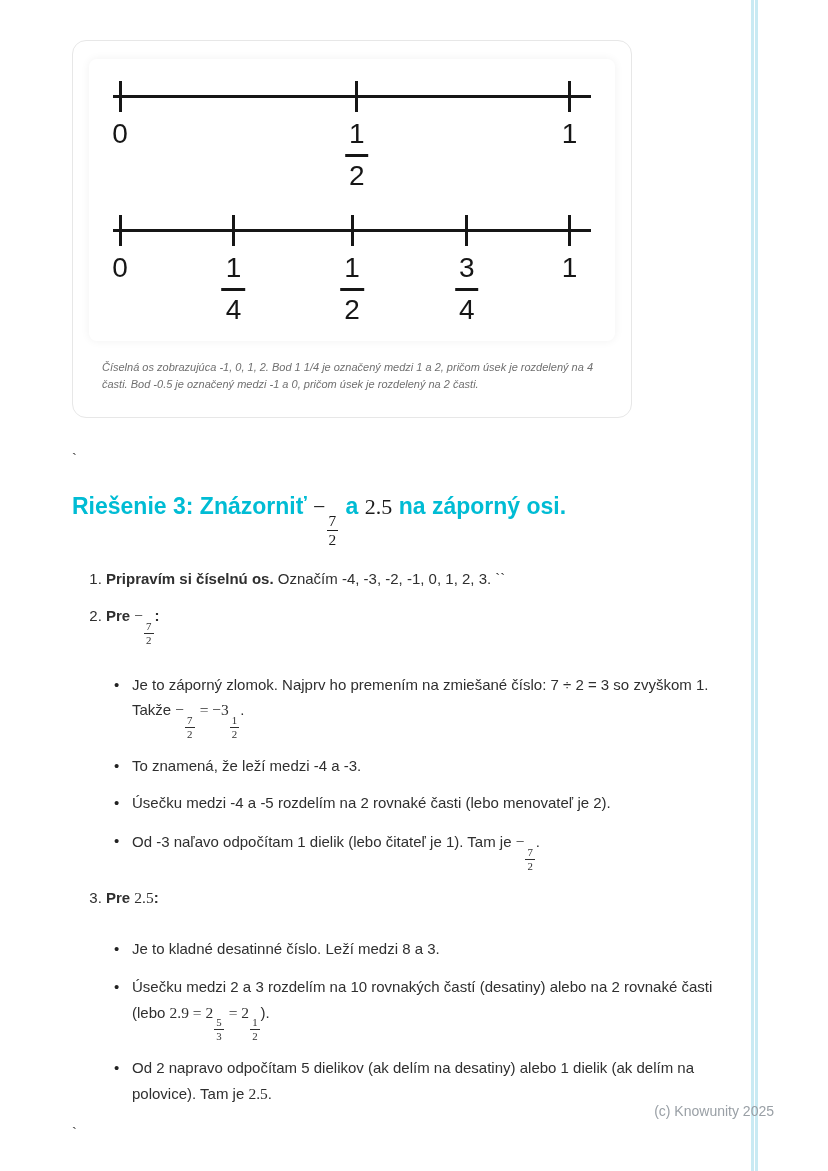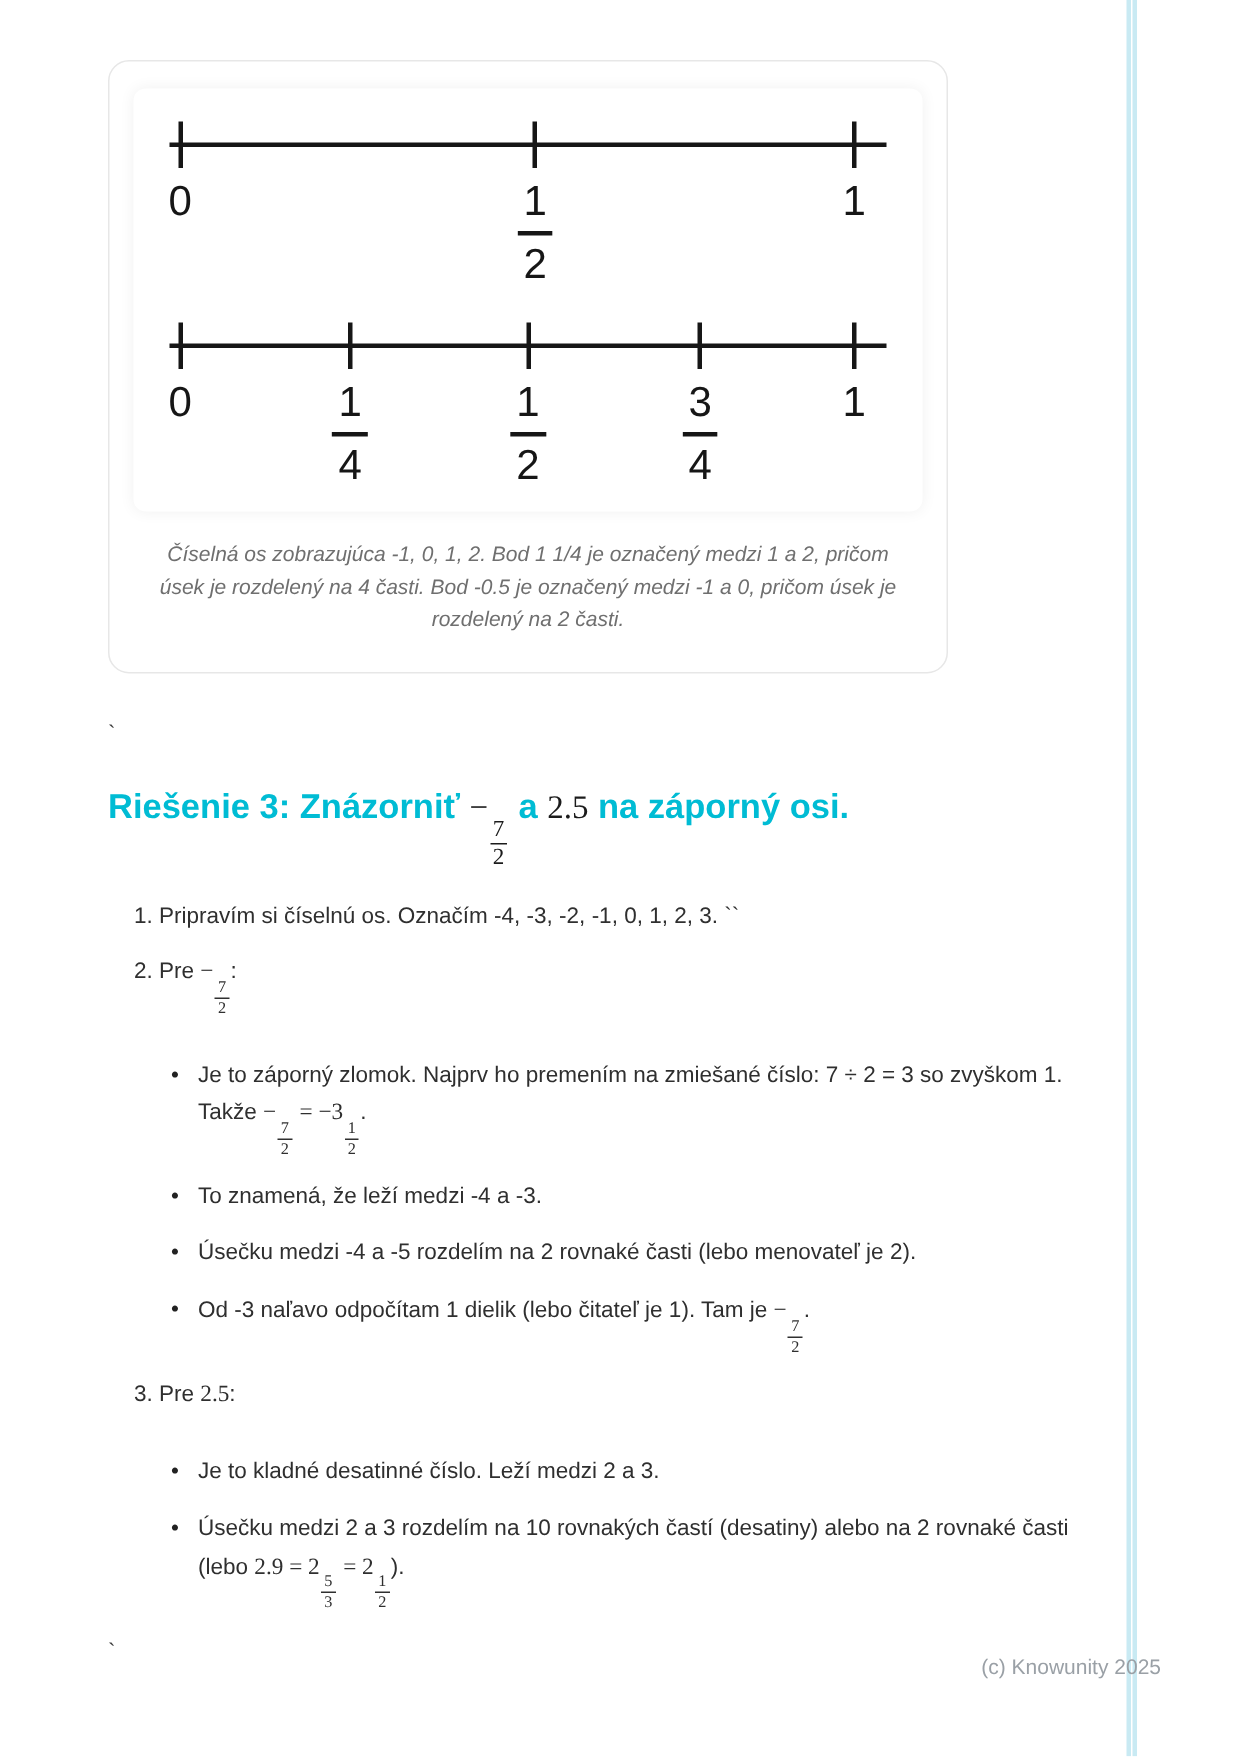--- a/index.html
+++ b/index.html
@@ -77,24 +77,23 @@
   .frac-label{
     display:flex;flex-direction:column;align-items:center;
   }
   .frac-label .fnum{
     padding:0 4px 4px;border-bottom:3px solid var(--ink,#161616);
   }
   .frac-label .fden{padding:4px 4px 0;}
   .figure-caption{
     margin:18px auto 0;
     max-width:500px;
-    font-size:14px;
+    font-size:11px;
     font-style:italic;
     line-height:1.55;
-    text-align:center;
     color:var(--caption-gray,#6f6f6f);
   }
   
   .stray{
     margin-top:32px;
     height:16px;
     font-size:15px;
     color:#3a3a3a;
   }
   .stray.bottom{margin-top:18px;}
@@ -137,21 +136,21 @@
     padding-left:4px;
   }
   ul.bullets > li::before{
     content:"•";
     position:absolute;
     left:-14px;
     top:0;
     font-size:15px;
     color:#222;
   }
-  .b{font-weight:400;}
+  .b{font-weight:700;}
   .math{
     font-family:"Liberation Serif","DejaVu Serif",serif;
     font-size:15.5px;
   }
   .frac{
     display:inline-flex;
     flex-direction:column;
     align-items:center;
     vertical-align:-0.55em;
     line-height:1.05;
@@ -297,33 +296,37 @@
                 </span></span><span>.</span>
           </li>
         </ul>
       </li>
 
       <li>
         <span class="b">Pre</span>
         <span class="math">2.5</span><span class="b">:</span>
         <ul class="bullets">
           <li>
-            <span>Je to kladné desatinné číslo. Leží medzi 2 a 3.</span>
+            <span>Je to kladné desatinné číslo. Leží medzi 8 a 3.</span>
           </li>
           <li>
             <span>Úsečku medzi 2 a 3 rozdelím na 10 rovnakých častí (desatiny) alebo na 2 rovnaké časti (lebo</span>
             <span class="math">2.9 = 2</span><span class="math"><span class="frac">
                   <span class="fn">5</span>
                   <span class="fd">3</span>
                 </span></span>
             <span class="math">= 2</span><span class="math"><span class="frac">
                   <span class="fn">1</span>
                   <span class="fd">2</span>
                 </span></span><span>).</span>
           </li>
+          <li>
+            <span>Od 2 napravo odpočítam 5 dielikov (ak delím na desatiny) alebo 1 dielik (ak delím na polovice). Tam je</span>
+            <span class="math">2.5</span><span>.</span>
+          </li>
         </ul>
       </li>
 
     </ol>
 
     <div class="stray bottom">`</div>
 
   </div>
 
   <div class="footer">(c) Knowunity 2025</div>

